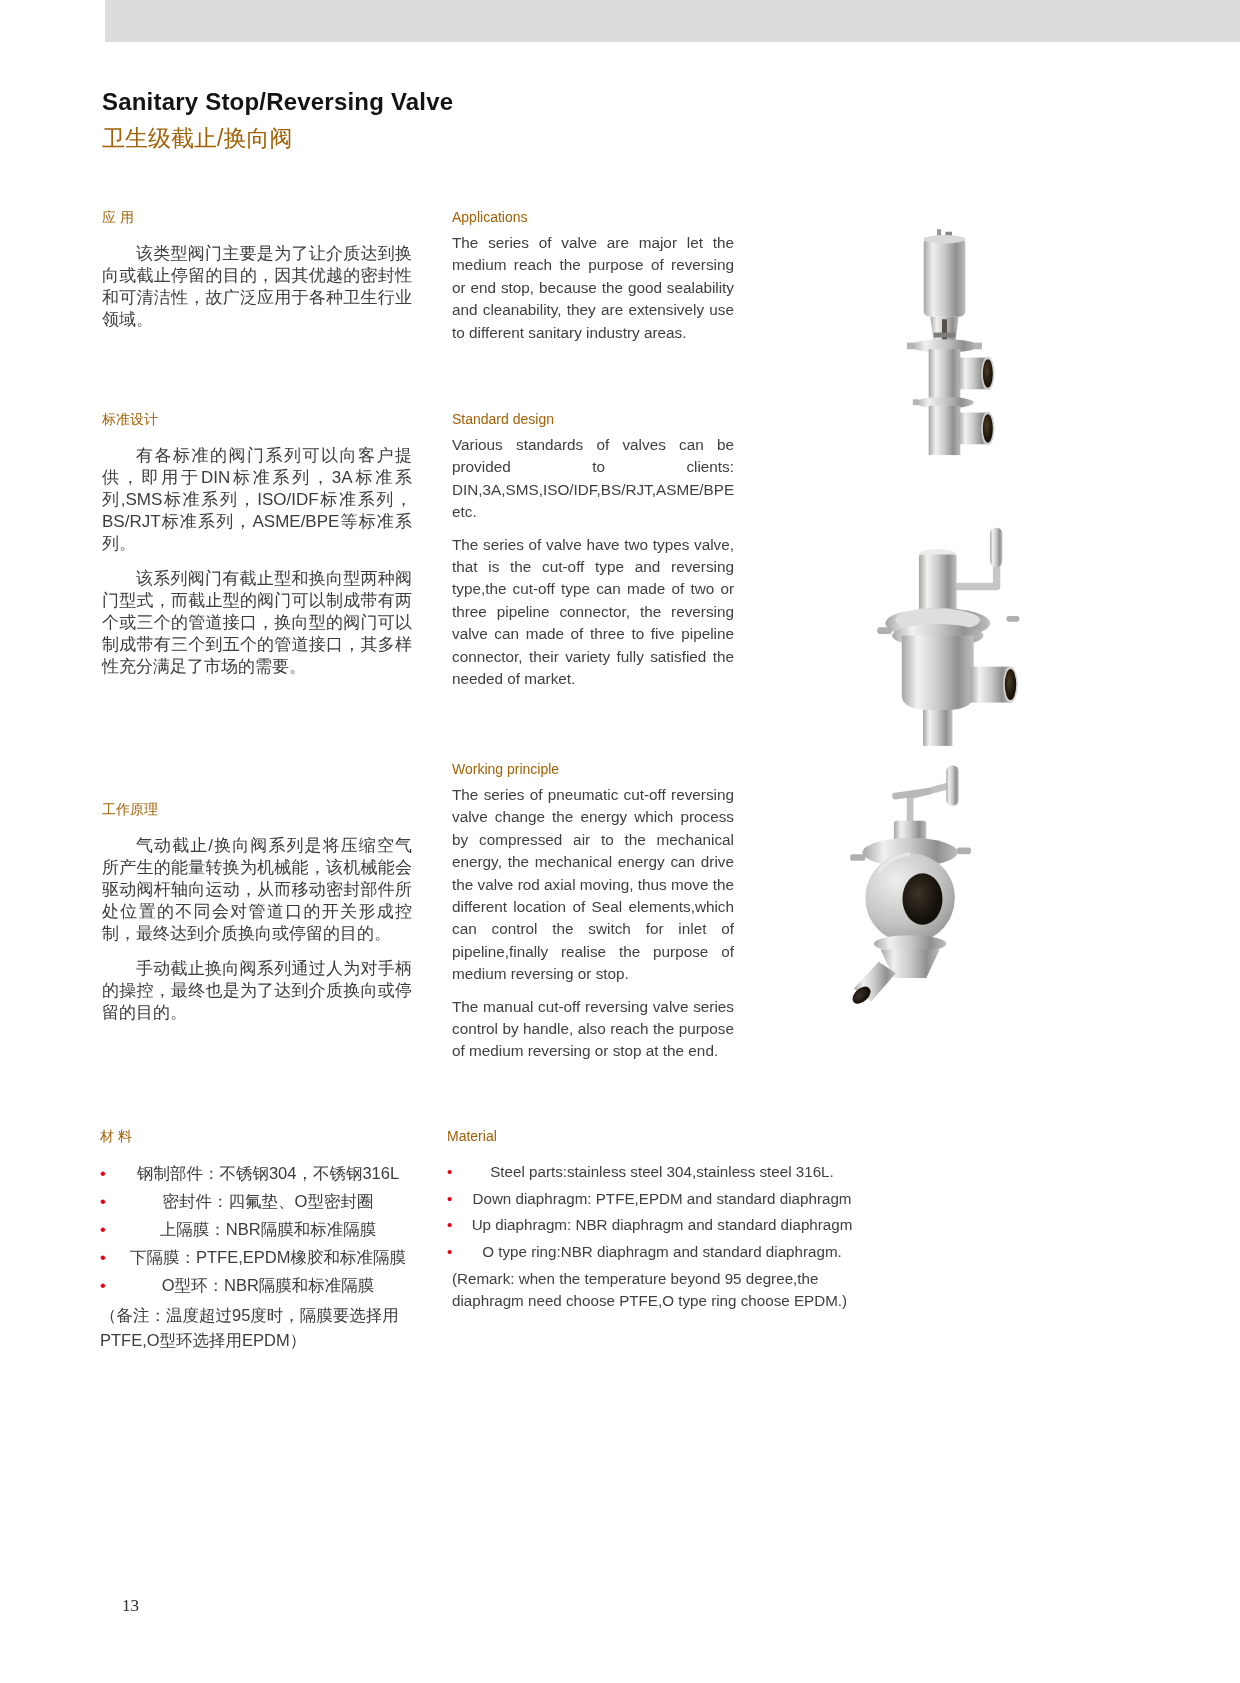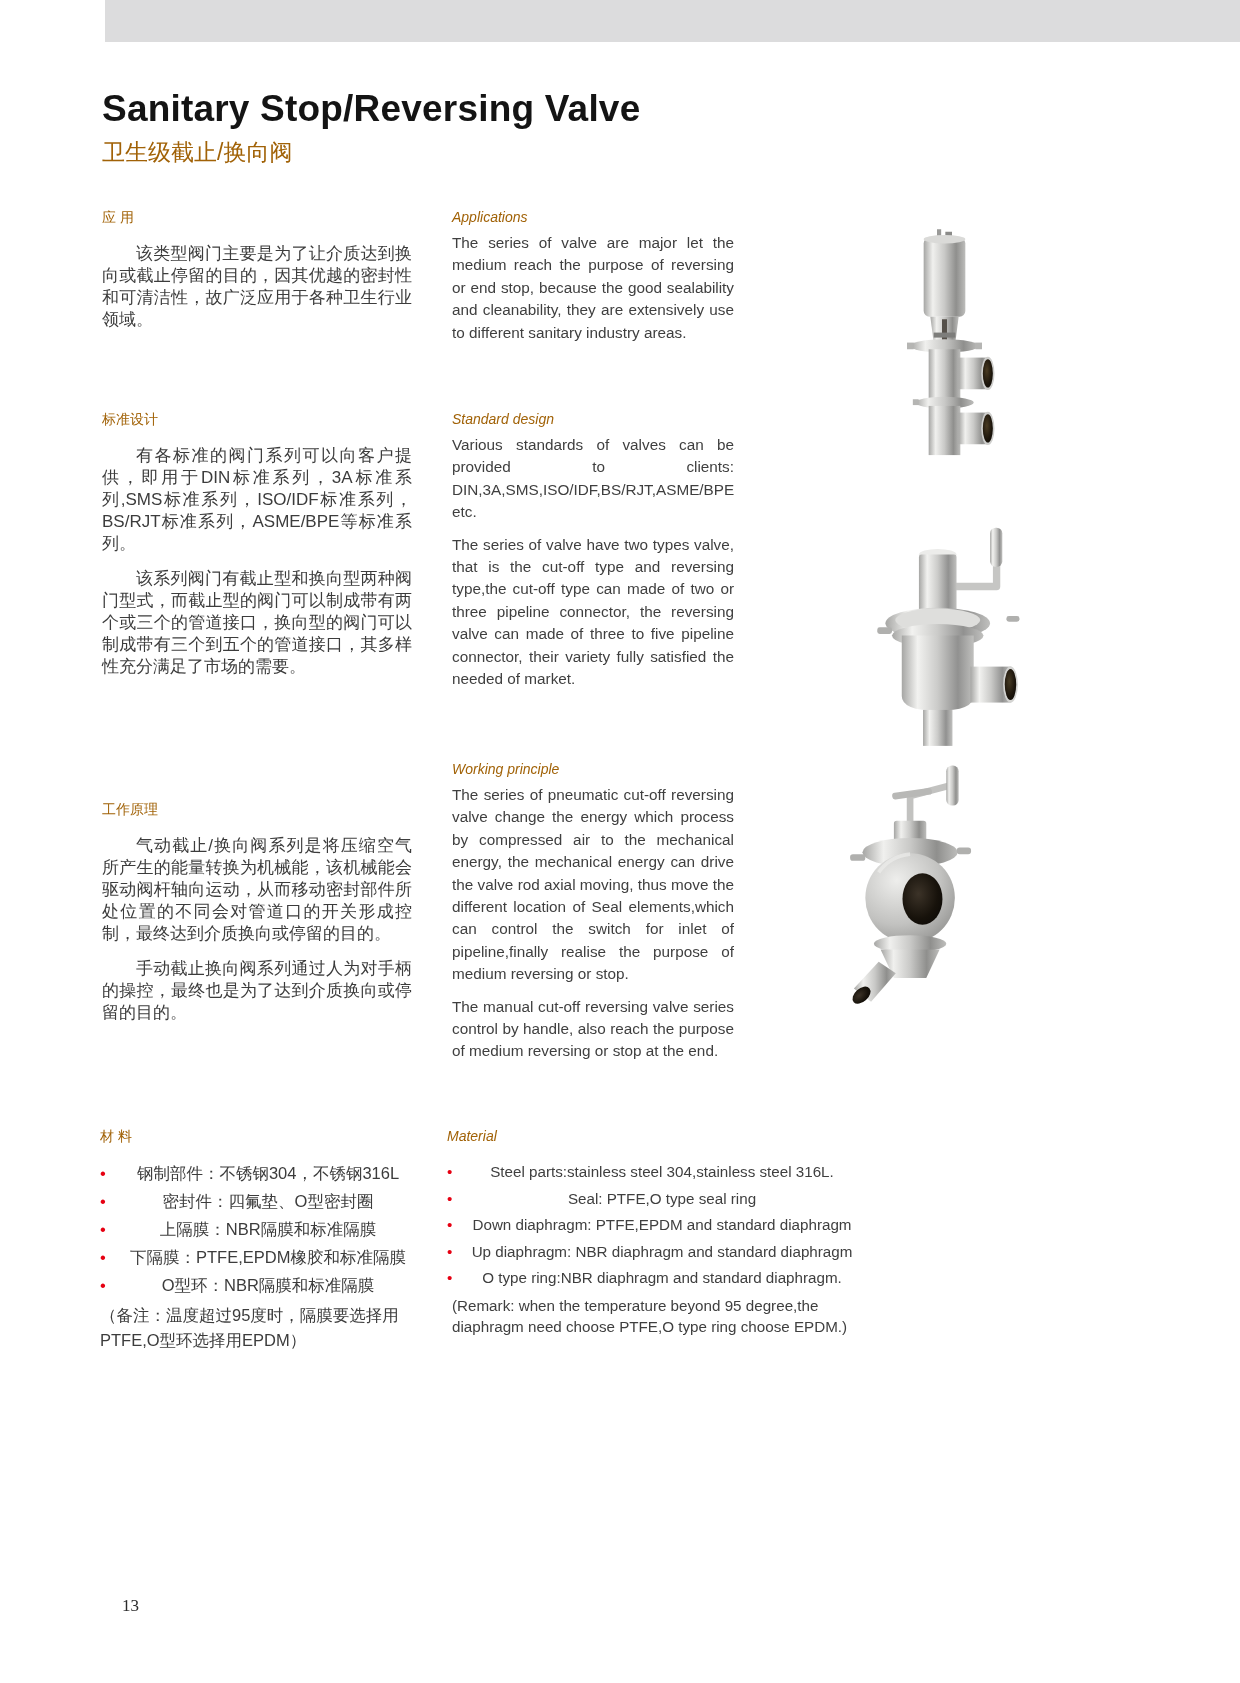--- a/index.html
+++ b/index.html
@@ -4,26 +4,26 @@
 <style>
   * { margin:0; padding:0; box-sizing:border-box; }
   html,body { width:1240px; height:1683px; }
   body {
     position:relative; background:#ffffff; overflow:hidden;
     font-family:"Liberation Sans", sans-serif; color:#3d3d3d;
   }
   .top-bar { position:absolute; left:105px; top:0; width:1135px; height:42px; background:#dcdcdd; }
 
   .title-block { position:absolute; left:102px; top:88px; }
-  .title-block h1 { font-size:37px; font-weight:700; color:#141414; letter-spacing:.2px; }
+  .title-block h1 { font-size:24px; font-weight:700; color:#141414; letter-spacing:.2px; }
   .title-block .sub { font-size:23px; color:#a16207; margin-top:7px; }
 
   .sec { position:absolute; }
   .sec h2 { font-size:14px; font-weight:500; color:#a16207; line-height:28px; }
-  .sec.en-sec h2 { font-weight:400;font-style:italic; }
+  .sec.en-sec h2 { font-weight:400; }
 
   
   .zh-body p { font-size:17px; line-height:22px; text-align:justify; text-indent:2em; color:#3c3c3c; margin-top:13px; }
   .zh-body p:first-of-type { margin-top:12px; }
 
   
   .en-body p { font-size:15.3px; line-height:22.4px; text-align:justify; color:#3f3f3f; margin-top:10px; }
   .en-body p:first-of-type { margin-top:1px; }
 
   #app-zh { left:102px; top:203px; width:310px; }
@@ -116,21 +116,20 @@
     <li>下隔膜：PTFE,EPDM橡胶和标准隔膜</li>
     <li>O型环：NBR隔膜和标准隔膜</li>
   </ul>
   <p class="note-zh">（备注：温度超过95度时，隔膜要选择用PTFE,O型环选择用EPDM）</p>
 </section>
 
 <section class="sec en-sec" id="mat-en">
   <h2>Material</h2>
   <ul class="blist en-list">
     <li>Steel parts:stainless steel 304,stainless steel 316L.</li>
-    <li>Seal: PTFE,O type seal ring</li>
     <li>Down diaphragm: PTFE,EPDM and standard diaphragm</li>
     <li>Up diaphragm: NBR diaphragm and standard diaphragm</li>
     <li>O type ring:NBR diaphragm and standard diaphragm.</li>
   </ul>
   <p class="note-en">(Remark: when the temperature beyond 95 degree,the diaphragm need choose PTFE,O type ring choose EPDM.)</p>
 </section>
 
 <figure id="fig1">
   <svg viewBox="0 0 150 275">
     <defs>

